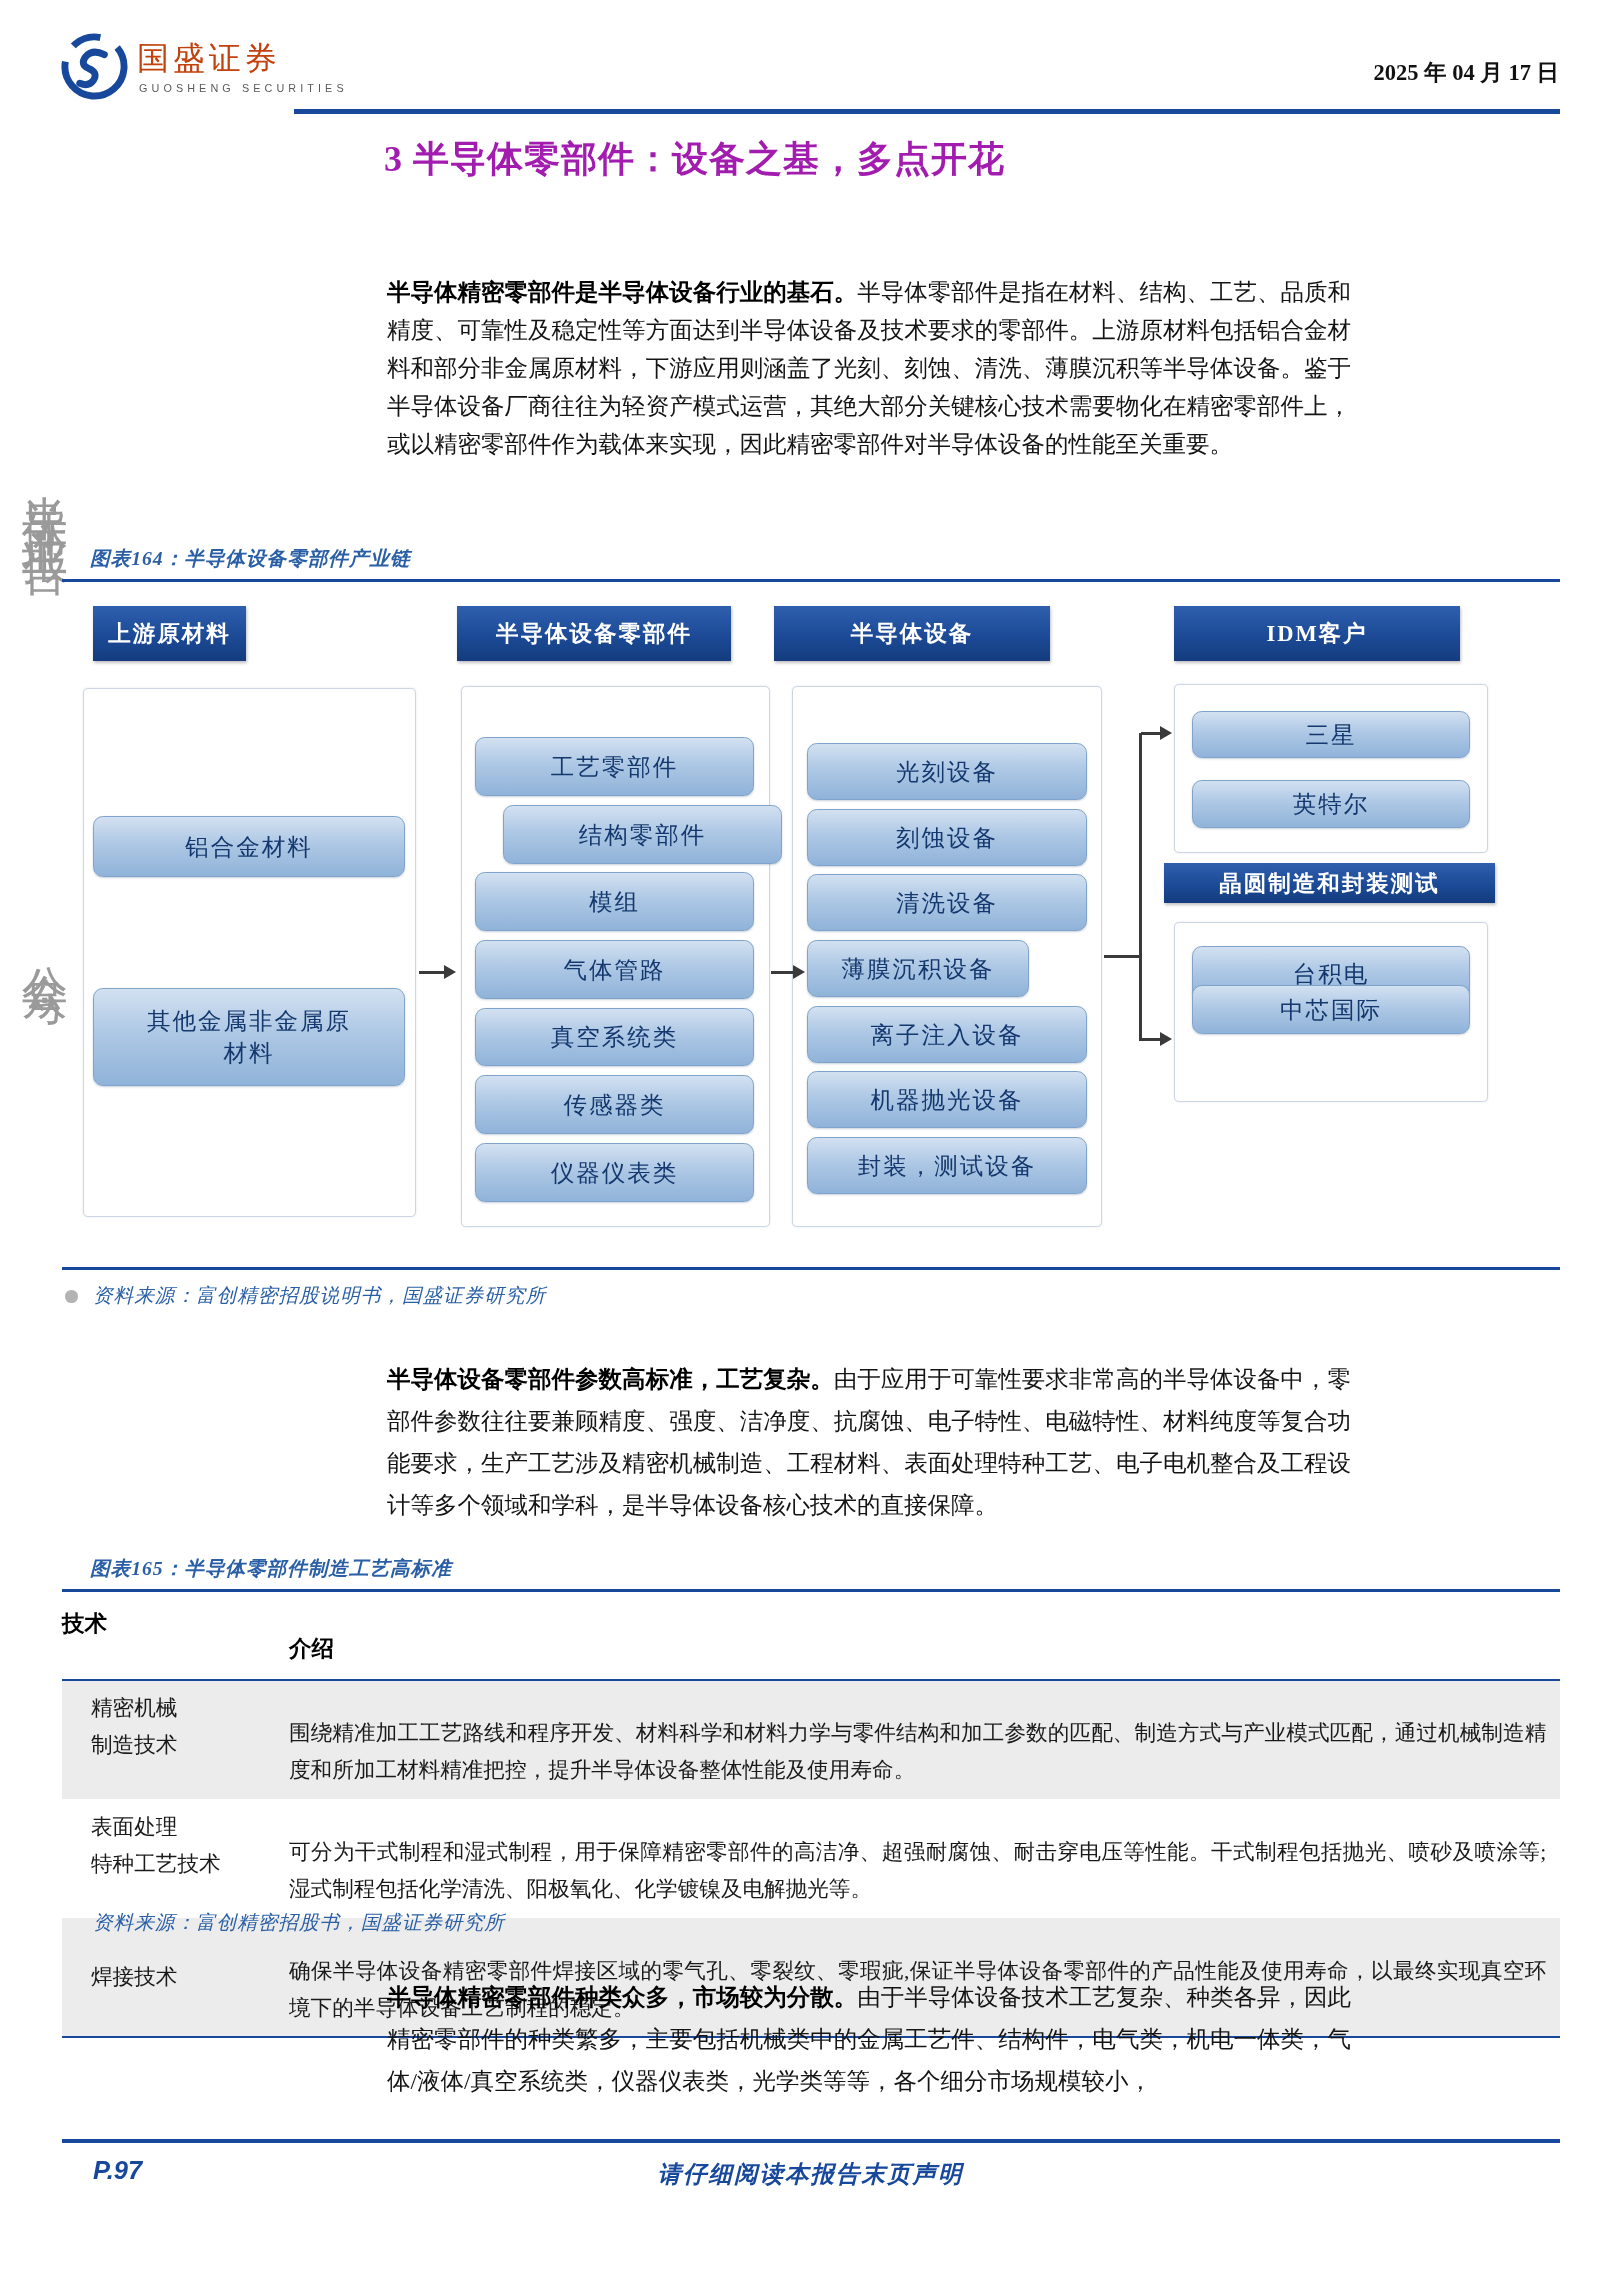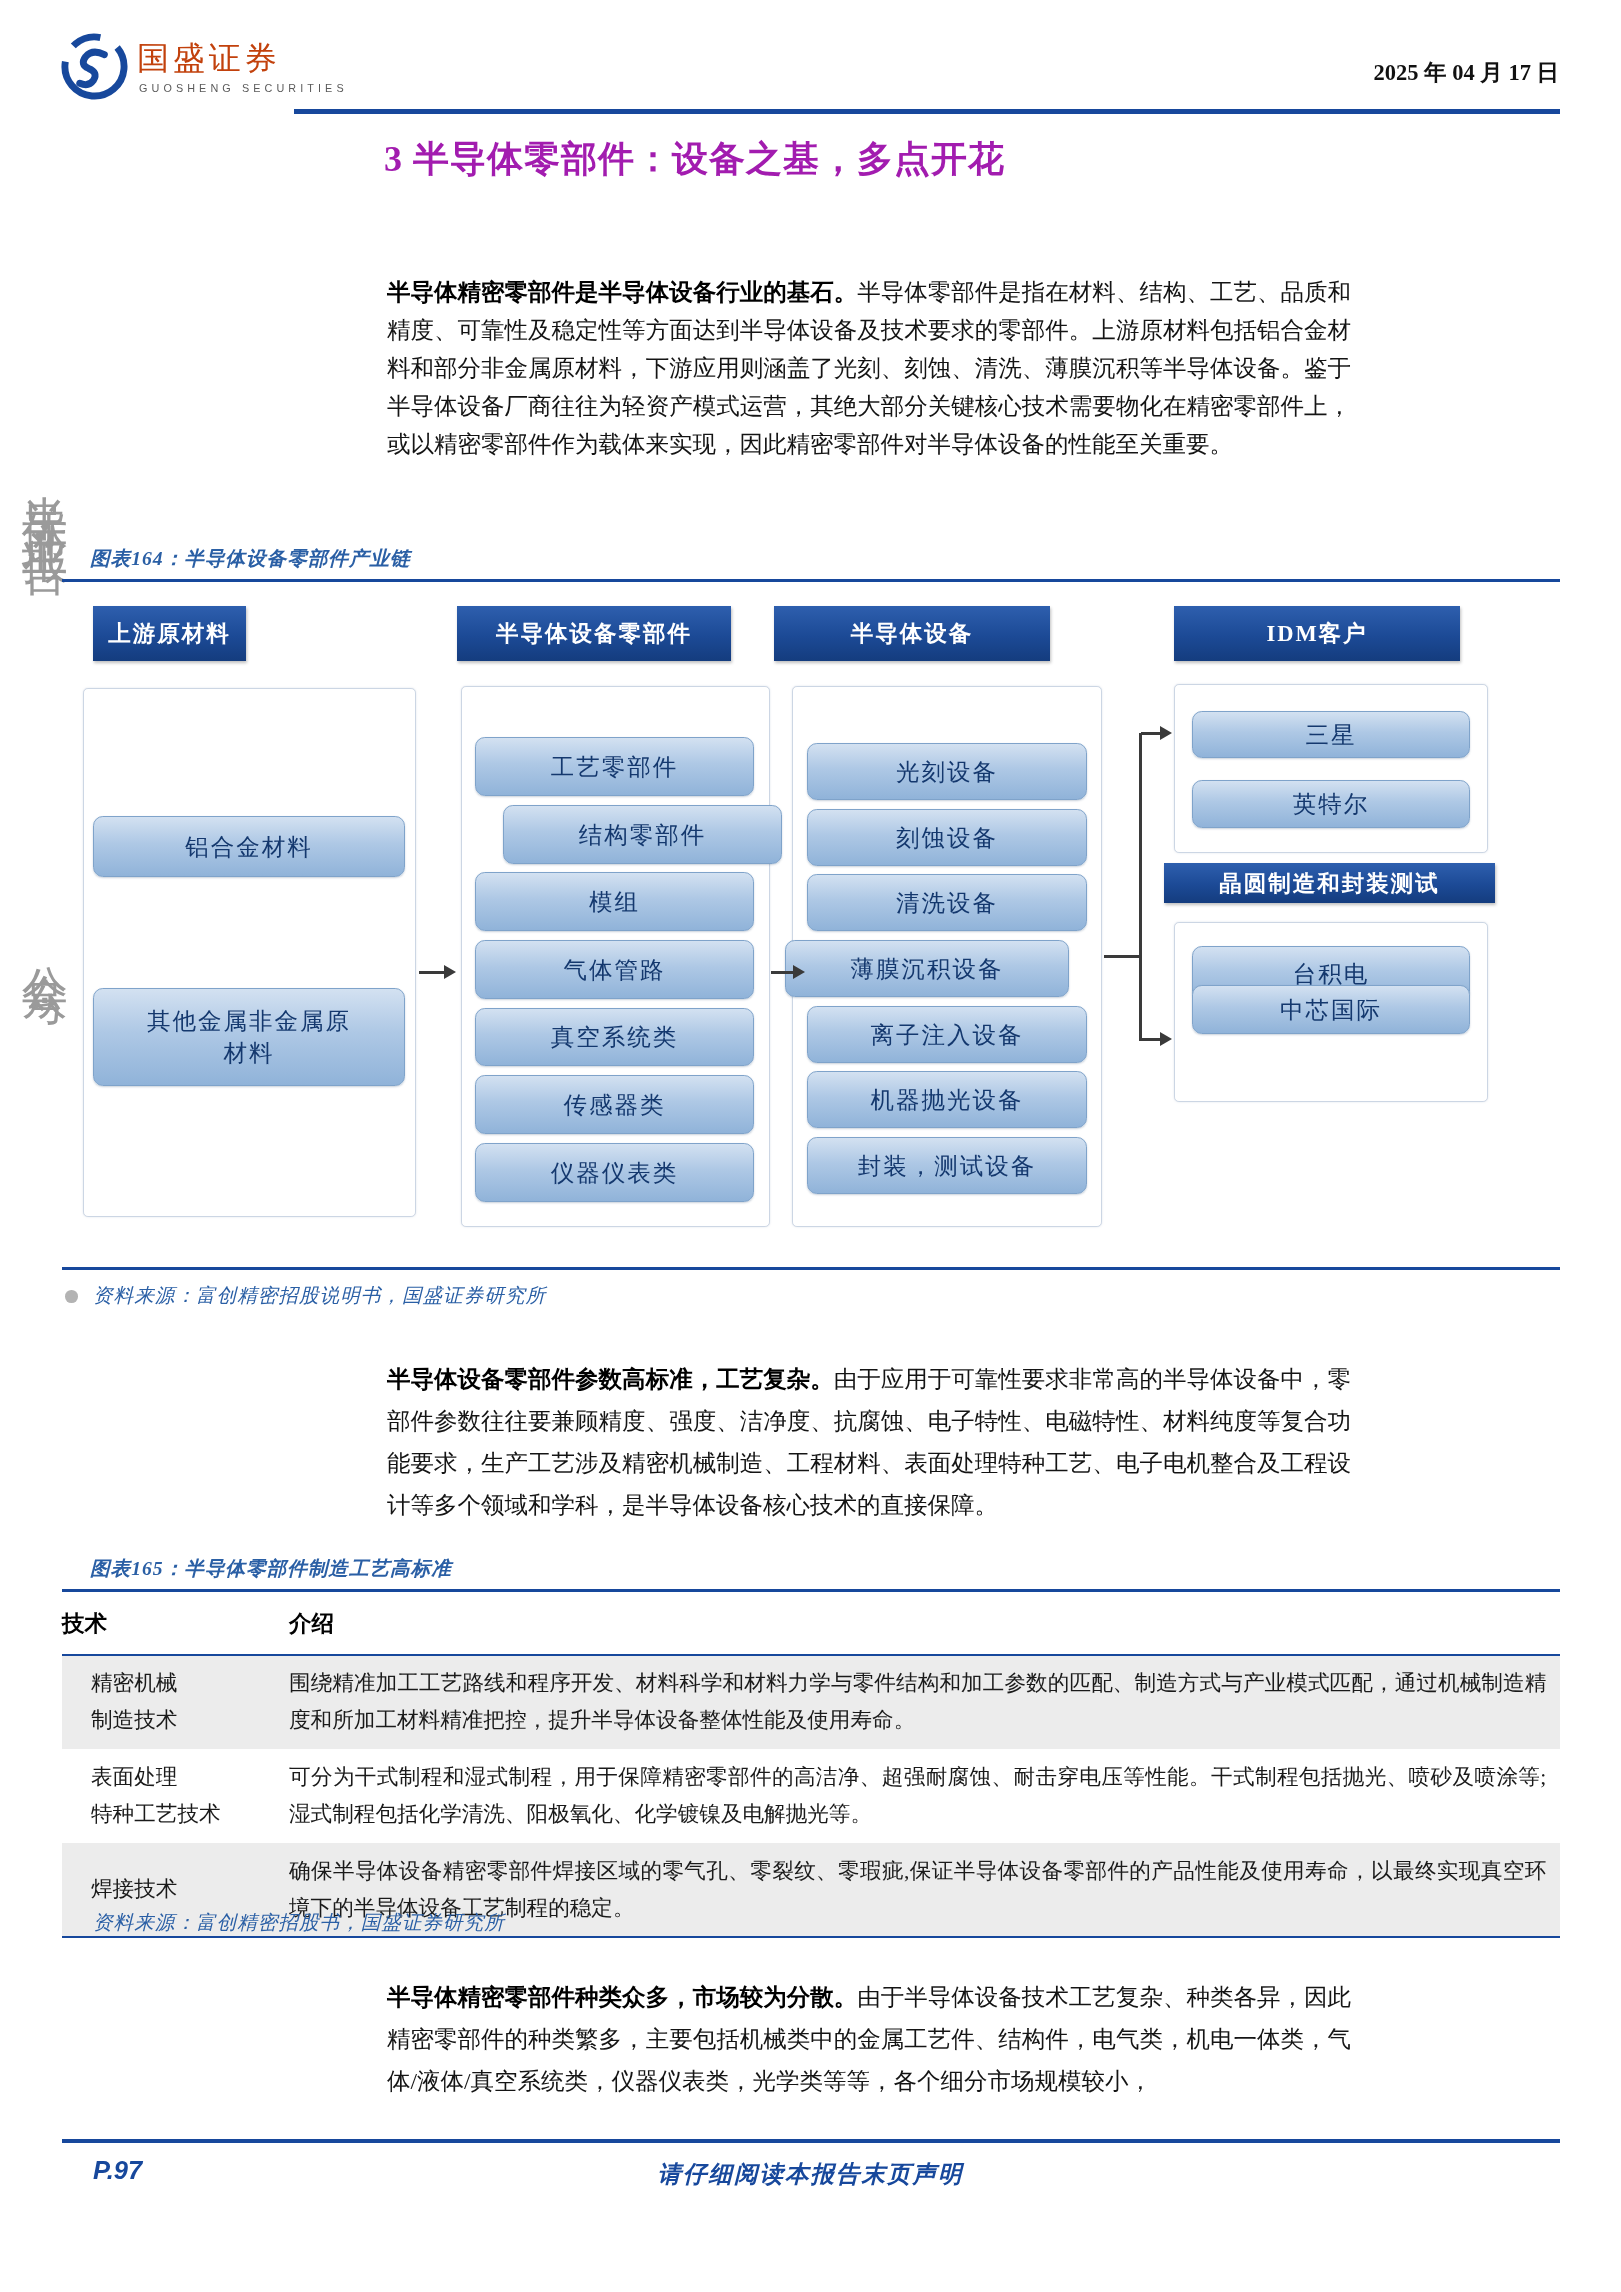--- a/index.html
+++ b/index.html
@@ -54,21 +54,21 @@
   .item-box .inner { max-width:206px; }
   .aline { position:absolute; background:#3a3a3a; }
   .ahead { position:absolute; width:0; height:0; border-top:7.8px solid transparent;
     border-bottom:7.8px solid transparent; border-left:12.7px solid #3a3a3a; }
   
   .tbl { position:absolute; left:62px; top:1593px; width:1498px; font-size:21.6px; }
   .tbl-row { display:grid; grid-template-columns:227px 1fr; }
   .tbl-head { border-bottom:2.9px solid #17489c; }
   .tbl-head .cell { font-weight:bold; font-size:22.5px; color:#000; padding:11.8px 0 11.8px 0; }
   .cell-tech { padding:9.8px 9.8px 9.8px 29px; line-height:37px; }
-  .cell-intro { padding:9.8px 13.7px 9.8px 0; line-height:37px; text-align:justify; }
+  .cell-intro { padding:9.8px 13.7px 9.8px 0; line-height:37px; text-align:justify;margin-top:25px; }
   .tbl-body-row.gray { background:#ececec; }
   .tbl-bottom { border-top:2.9px solid #17489c; height:0; }
   
   .page-no { position:absolute; left:93px; top:2156px; font-size:25.5px; font-weight:bold; font-style:italic; color:#17489c; font-family:"Liberation Sans",sans-serif; }
   .footer-disclaimer { position:absolute; left:0; top:2158px; width:100%; text-align:center;
     font-size:23.5px; font-weight:bold; font-style:italic; color:#17489c; letter-spacing:2px; }
 </style>
 </head>
 <body>
 
@@ -111,21 +111,21 @@
   <div class="item-box" style="left:475px;top:872px;width:279px;height:59px;">模组</div>
   <div class="item-box" style="left:475px;top:940px;width:279px;height:59px;">气体管路</div>
   <div class="item-box" style="left:475px;top:1008px;width:279px;height:58px;">真空系统类</div>
   <div class="item-box" style="left:475px;top:1075px;width:279px;height:59px;">传感器类</div>
   <div class="item-box" style="left:475px;top:1143px;width:279px;height:59px;">仪器仪表类</div>
 
   <div class="container-box" style="left:792px;top:686px;width:310px;height:541px;"></div>
   <div class="item-box" style="left:807px;top:743px;width:280px;height:57px;">光刻设备</div>
   <div class="item-box" style="left:807px;top:809px;width:280px;height:57px;">刻蚀设备</div>
   <div class="item-box" style="left:807px;top:874px;width:280px;height:57px;">清洗设备</div>
-  <div class="item-box" style="left:785px;top:940px;width:284px;height:57px;">薄膜沉积设备</div>
+  <div class="item-box" style="left:807px;top:940px;width:222px;height:57px;">薄膜沉积设备</div>
   <div class="item-box" style="left:807px;top:1006px;width:280px;height:57px;">离子注入设备</div>
   <div class="item-box" style="left:807px;top:1071px;width:280px;height:57px;">机器抛光设备</div>
   <div class="item-box" style="left:807px;top:1137px;width:280px;height:57px;">封装，测试设备</div>
 
   <div class="container-box" style="left:1174px;top:684px;width:314px;height:169px;"></div>
   <div class="item-box" style="left:1192px;top:711px;width:278px;height:47px;">三星</div>
   <div class="item-box" style="left:1192px;top:780px;width:278px;height:48px;">英特尔</div>
   <div class="hdr-foundry">晶圆制造和封装测试</div>
   <div class="container-box" style="left:1174px;top:922px;width:314px;height:180px;"></div>
   <div class="item-box" style="left:1192px;top:946px;width:278px;height:55px;">台积电</div>

